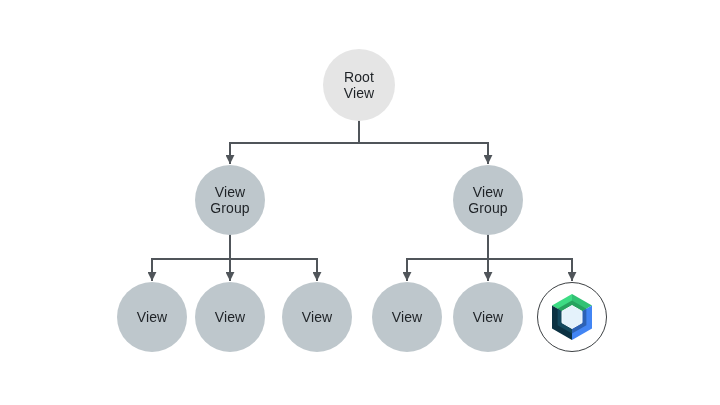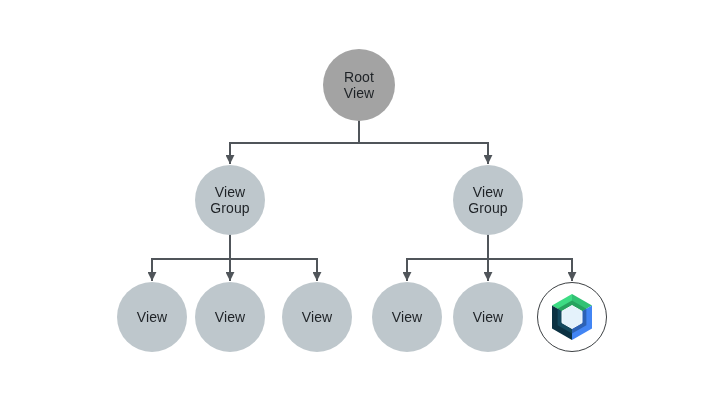--- a/index.html
+++ b/index.html
@@ -48,21 +48,21 @@
       <path d="M230,235 V259 M152,259 H317" stroke="#50555A" stroke-width="2" fill="none" stroke-linecap="square"></path>
       <line x1="152" y1="259" x2="152" y2="280" stroke="#50555A" stroke-width="2" stroke-linecap="square" marker-end="url(#arrowhead)"></line>
       <line x1="230" y1="259" x2="230" y2="280" stroke="#50555A" stroke-width="2" stroke-linecap="square" marker-end="url(#arrowhead)"></line>
       <line x1="317" y1="259" x2="317" y2="280" stroke="#50555A" stroke-width="2" stroke-linecap="square" marker-end="url(#arrowhead)"></line>
       <path d="M488,235 V259 M407,259 H572" stroke="#50555A" stroke-width="2" fill="none" stroke-linecap="square"></path>
       <line x1="407" y1="259" x2="407" y2="280" stroke="#50555A" stroke-width="2" stroke-linecap="square" marker-end="url(#arrowhead)"></line>
       <line x1="488" y1="259" x2="488" y2="280" stroke="#50555A" stroke-width="2" stroke-linecap="square" marker-end="url(#arrowhead)"></line>
       <line x1="572" y1="259" x2="572" y2="280" stroke="#50555A" stroke-width="2" stroke-linecap="square" marker-end="url(#arrowhead)"></line>
     </svg>
   <div id="nodes-layer">
-      <div class="node" style="left: 323px; top: 49px; width: 72px; height: 72px; background: #a3a3a3; color: rgb(30, 34, 38);">
+      <div class="node" style="left: 323px; top: 49px; width: 72px; height: 72px; background: #e5e5e5; color: rgb(30, 34, 38);">
         <span class="node-line">Root</span>
         <span class="node-line">View</span>
       </div>
       <div class="node" style="left: 195px; top: 165px; width: 70px; height: 70px; background: rgb(190, 199, 204); color: rgb(30, 34, 38);">
         <span class="node-line">View</span>
         <span class="node-line">Group</span>
       </div>
       <div class="node" style="left: 453px; top: 165px; width: 70px; height: 70px; background: rgb(190, 199, 204); color: rgb(30, 34, 38);">
         <span class="node-line">View</span>
         <span class="node-line">Group</span>

